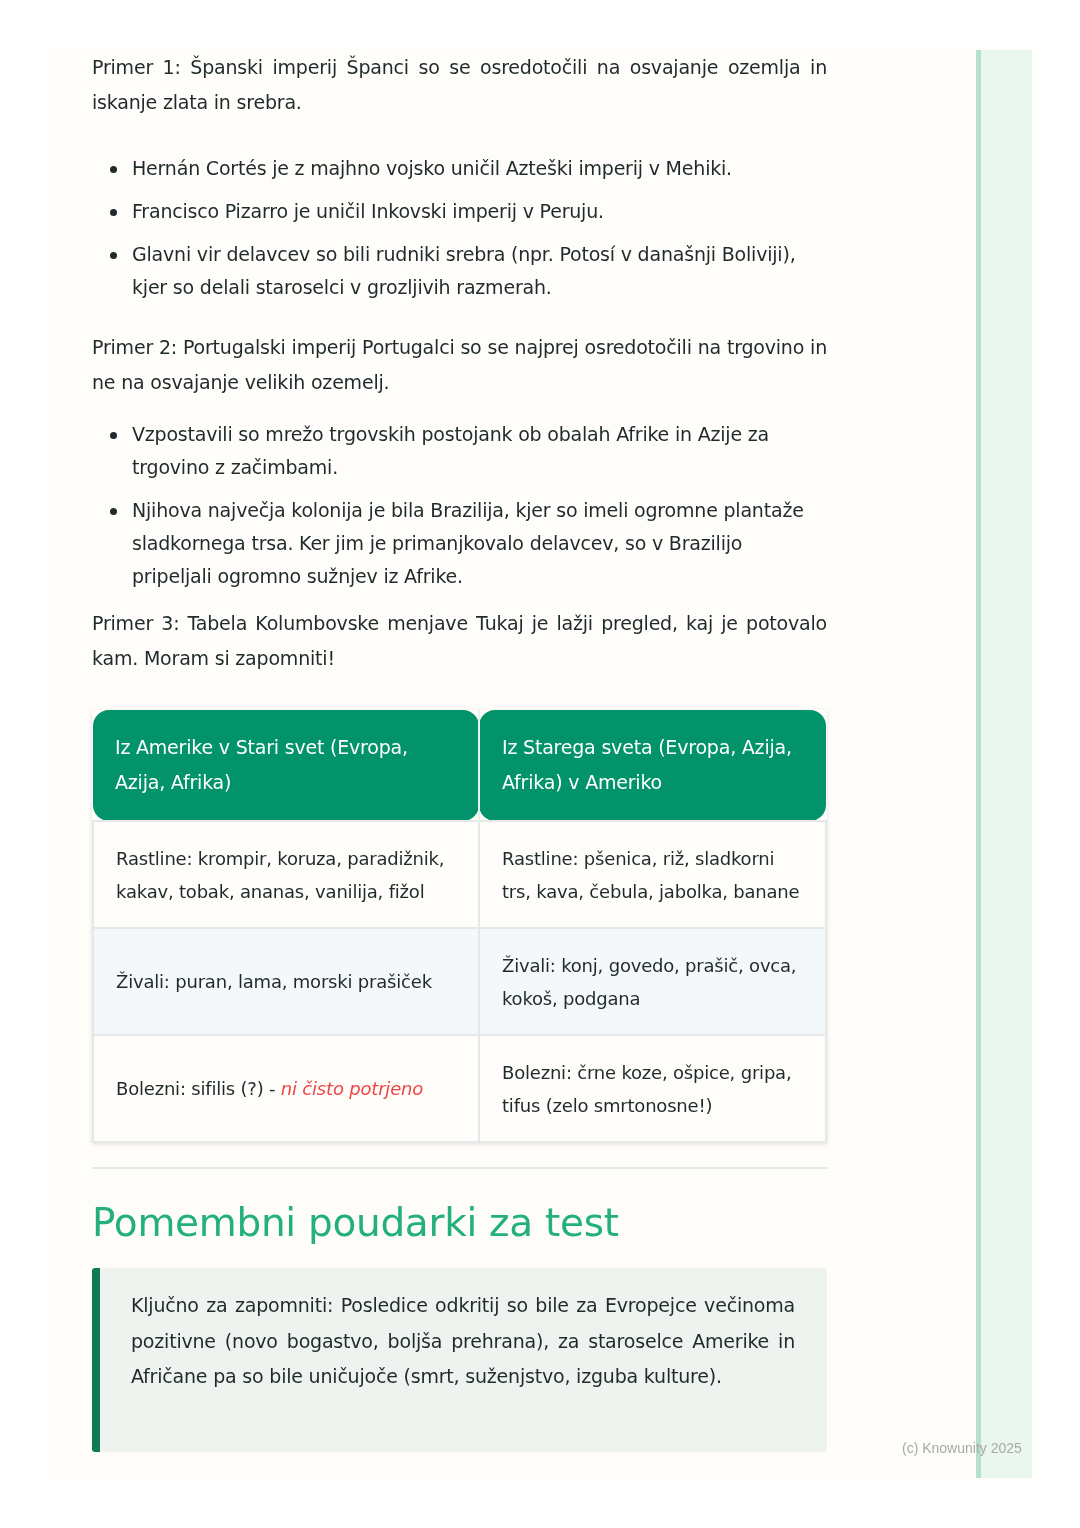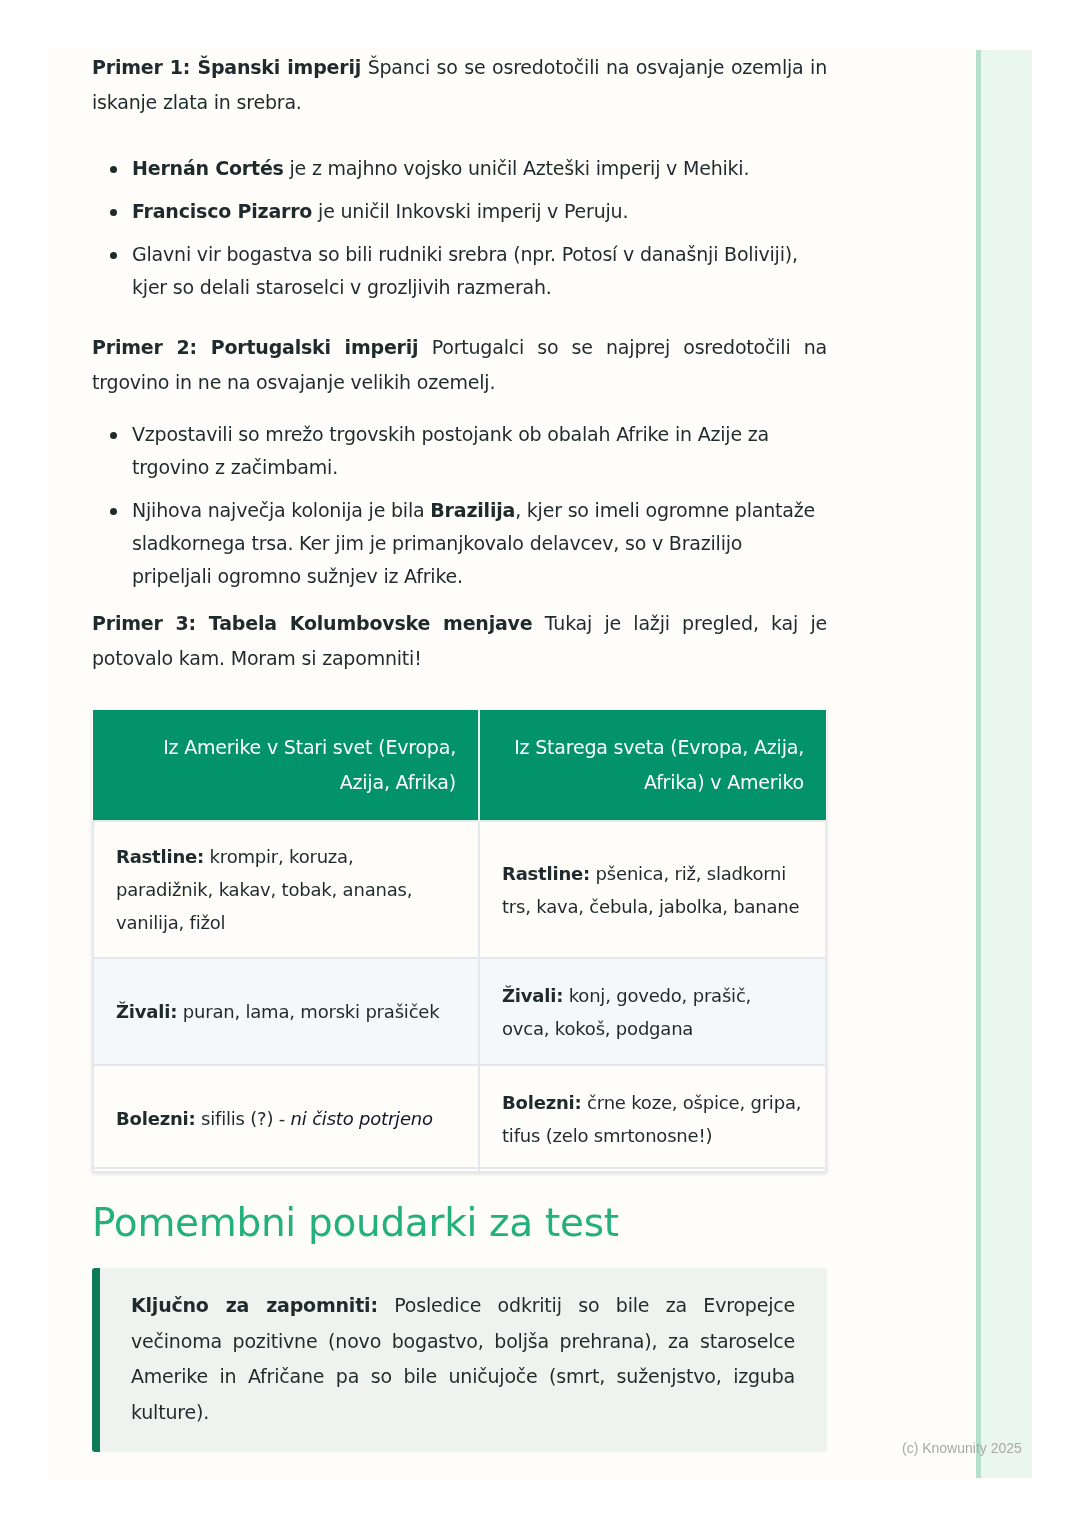--- a/index.html
+++ b/index.html
@@ -13,37 +13,38 @@
     }
     .side-strip {
       position: absolute; left: 976px; top: 50px; width: 56px; height: 1428px;
       background: #eaf7ef; border-left: 5px solid #b7e0cc; box-sizing: border-box;
     }
     .content {
       position: absolute; left: 92px; top: 50px; width: 735px;
       font-size: 19px; line-height: 35px; letter-spacing: -0.2px;
     }
     p { margin: 0; text-align: justify; }
-    b { font-weight: bold; }
+    b { font-weight: normal; }
     .p1 { position: absolute; top: 0; left: 0; width: 735px; }
     ul { margin: 8px; padding: 0; list-style: none; }
     li { position: relative; padding-left: 32px; line-height: 33px; margin-bottom: 10px; }
     li::before { content: ""; position: absolute; left: 10px; top: 14px; width: 7px; height: 7px; border-radius: 50%; background: #1f2a2c; }
     .ul1 { position: absolute; top: 94px; left: 0; width: 720px; }
     .p2 { position: absolute; top: 280px; left: 0; width: 735px; }
     .ul2 { position: absolute; top: 360px; left: 0; width: 720px; }
     .p3 { position: absolute; top: 556px; left: 0; width: 735px; }
     table {
       position: absolute; top: 660px; left: 0; width: 735px; border-collapse: collapse;
       box-shadow: 0 1px 4px rgba(0,0,0,0.12); font-size: 18px; line-height: 33px;
     }
     th {
-      background: #02936a; color: #ffffff; font-weight: normal; text-align: right;
+      background: #02936a; color: #ffffff; font-weight: normal; text-align: left;
       padding: 20px 22px; height: 68px; vertical-align: middle; font-size: 19px; line-height: 35px;
       border-right: 2px solid #e6f2ec;
+      border-radius: 16px;
     }
     th:last-child { border-right: none; margin-top: 10px; }
     td { padding: 18px 22px; height: 69px; vertical-align: middle; border: 2px solid #e4e8ea; }
     tr.alt td { background: #f5f8fb; }
     tr.row td { background: #fffdf9; }
     .col1 { width: 341px; }
     .divider { position: absolute; top: 1117px; left: 0; width: 735px; height: 2px; background: #e3e6ea; }
     h2 {
       position: absolute; top: 1150px; left: 0; margin: 0; font-size: 39px; font-weight: normal;
       color: #23b07a; letter-spacing: -0.3px; line-height: 46px;
@@ -62,21 +63,21 @@
 
 <div class="page"></div>
 <div class="side-strip"></div>
 
 <div class="content">
   <p class="p1"><b>Primer 1: Španski imperij</b><span> Španci so se osredotočili na osvajanje ozemlja in iskanje zlata in srebra.</span></p>
 
   <ul class="ul1">
     <li><b>Hernán Cortés</b><span> je z majhno vojsko uničil Azteški imperij v Mehiki.</span></li>
     <li><b>Francisco Pizarro</b><span> je uničil Inkovski imperij v Peruju.</span></li>
-    <li><span>Glavni vir bogastva so bili rudniki srebra (npr. Potosí v današnji Boliviji), kjer so delali staroselci v grozljivih razmerah.</span></li>
+    <li><span>Glavni vir delavcev so bili rudniki srebra (npr. Potosí v današnji Boliviji), kjer so delali staroselci v grozljivih razmerah.</span></li>
   </ul>
 
   <p class="p2"><b>Primer 2: Portugalski imperij</b><span> Portugalci so se najprej osredotočili na trgovino in ne na osvajanje velikih ozemelj.</span></p>
 
   <ul class="ul2">
     <li><span>Vzpostavili so mrežo trgovskih postojank ob obalah Afrike in Azije za trgovino z začimbami.</span></li>
     <li><span>Njihova največja kolonija je bila </span><b>Brazilija</b><span>, kjer so imeli ogromne plantaže sladkornega trsa. Ker jim je primanjkovalo delavcev, so v Brazilijo pripeljali ogromno sužnjev iz Afrike.</span></li>
   </ul>
 
   <p class="p3"><b>Primer 3: Tabela Kolumbovske menjave</b><span> Tukaj je lažji pregled, kaj je potovalo kam. Moram si zapomniti!</span></p>
@@ -89,21 +90,21 @@
     </tr>
     <tr class="row">
       <td><b>Rastline:</b><span> krompir, koruza, paradižnik, kakav, tobak, ananas, vanilija, fižol</span></td>
       <td><b>Rastline:</b><span> pšenica, riž, sladkorni trs, kava, čebula, jabolka, banane</span></td>
     </tr>
     <tr class="alt">
       <td><b>Živali:</b><span> puran, lama, morski prašiček</span></td>
       <td><b>Živali:</b><span> konj, govedo, prašič, ovca, kokoš, podgana</span></td>
     </tr>
     <tr class="row">
-      <td><b>Bolezni:</b><span> sifilis (?) - </span><i style="color:#0f172a">ni čisto potrjeno</i></td>
+      <td><b>Bolezni:</b><span> sifilis (?) - </span><i style="color:#ef4444">ni čisto potrjeno</i></td>
       <td><b>Bolezni:</b><span> črne koze, ošpice, gripa, tifus (zelo smrtonosne!)</span></td>
     </tr>
   </tbody>
     </table>
 
   <div class="divider"></div>
 
   <h2>Pomembni poudarki za test</h2>
 
   <div class="callout">

